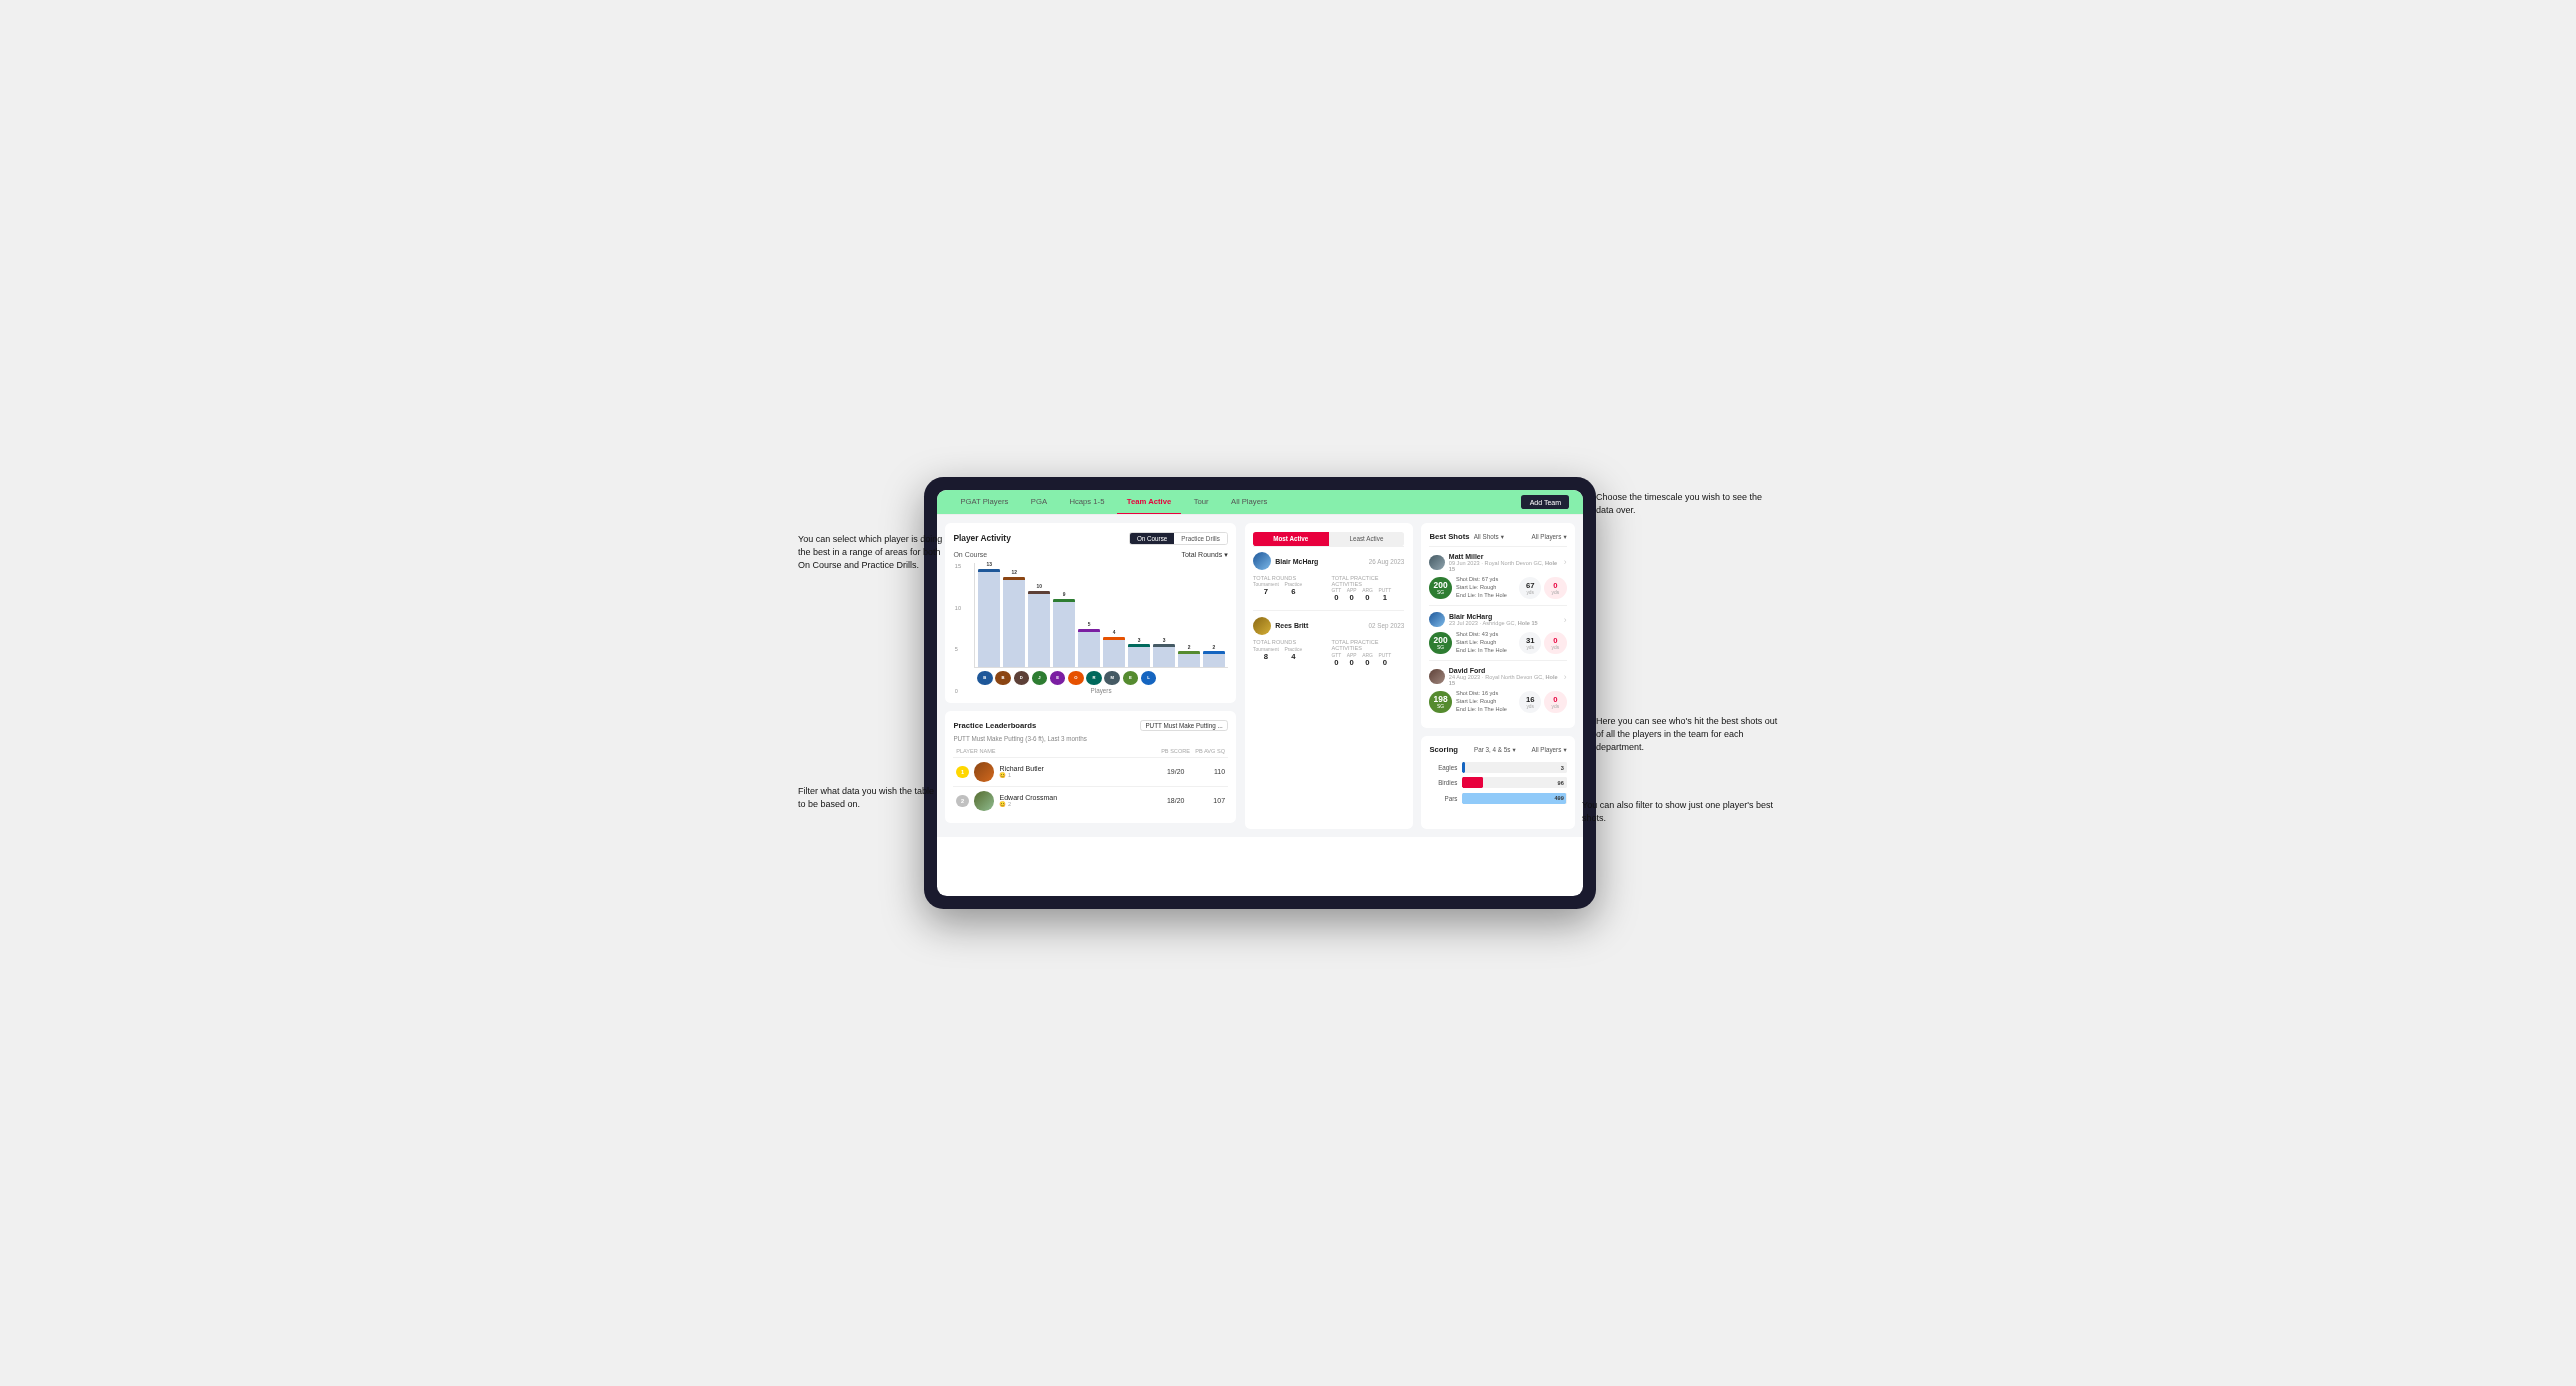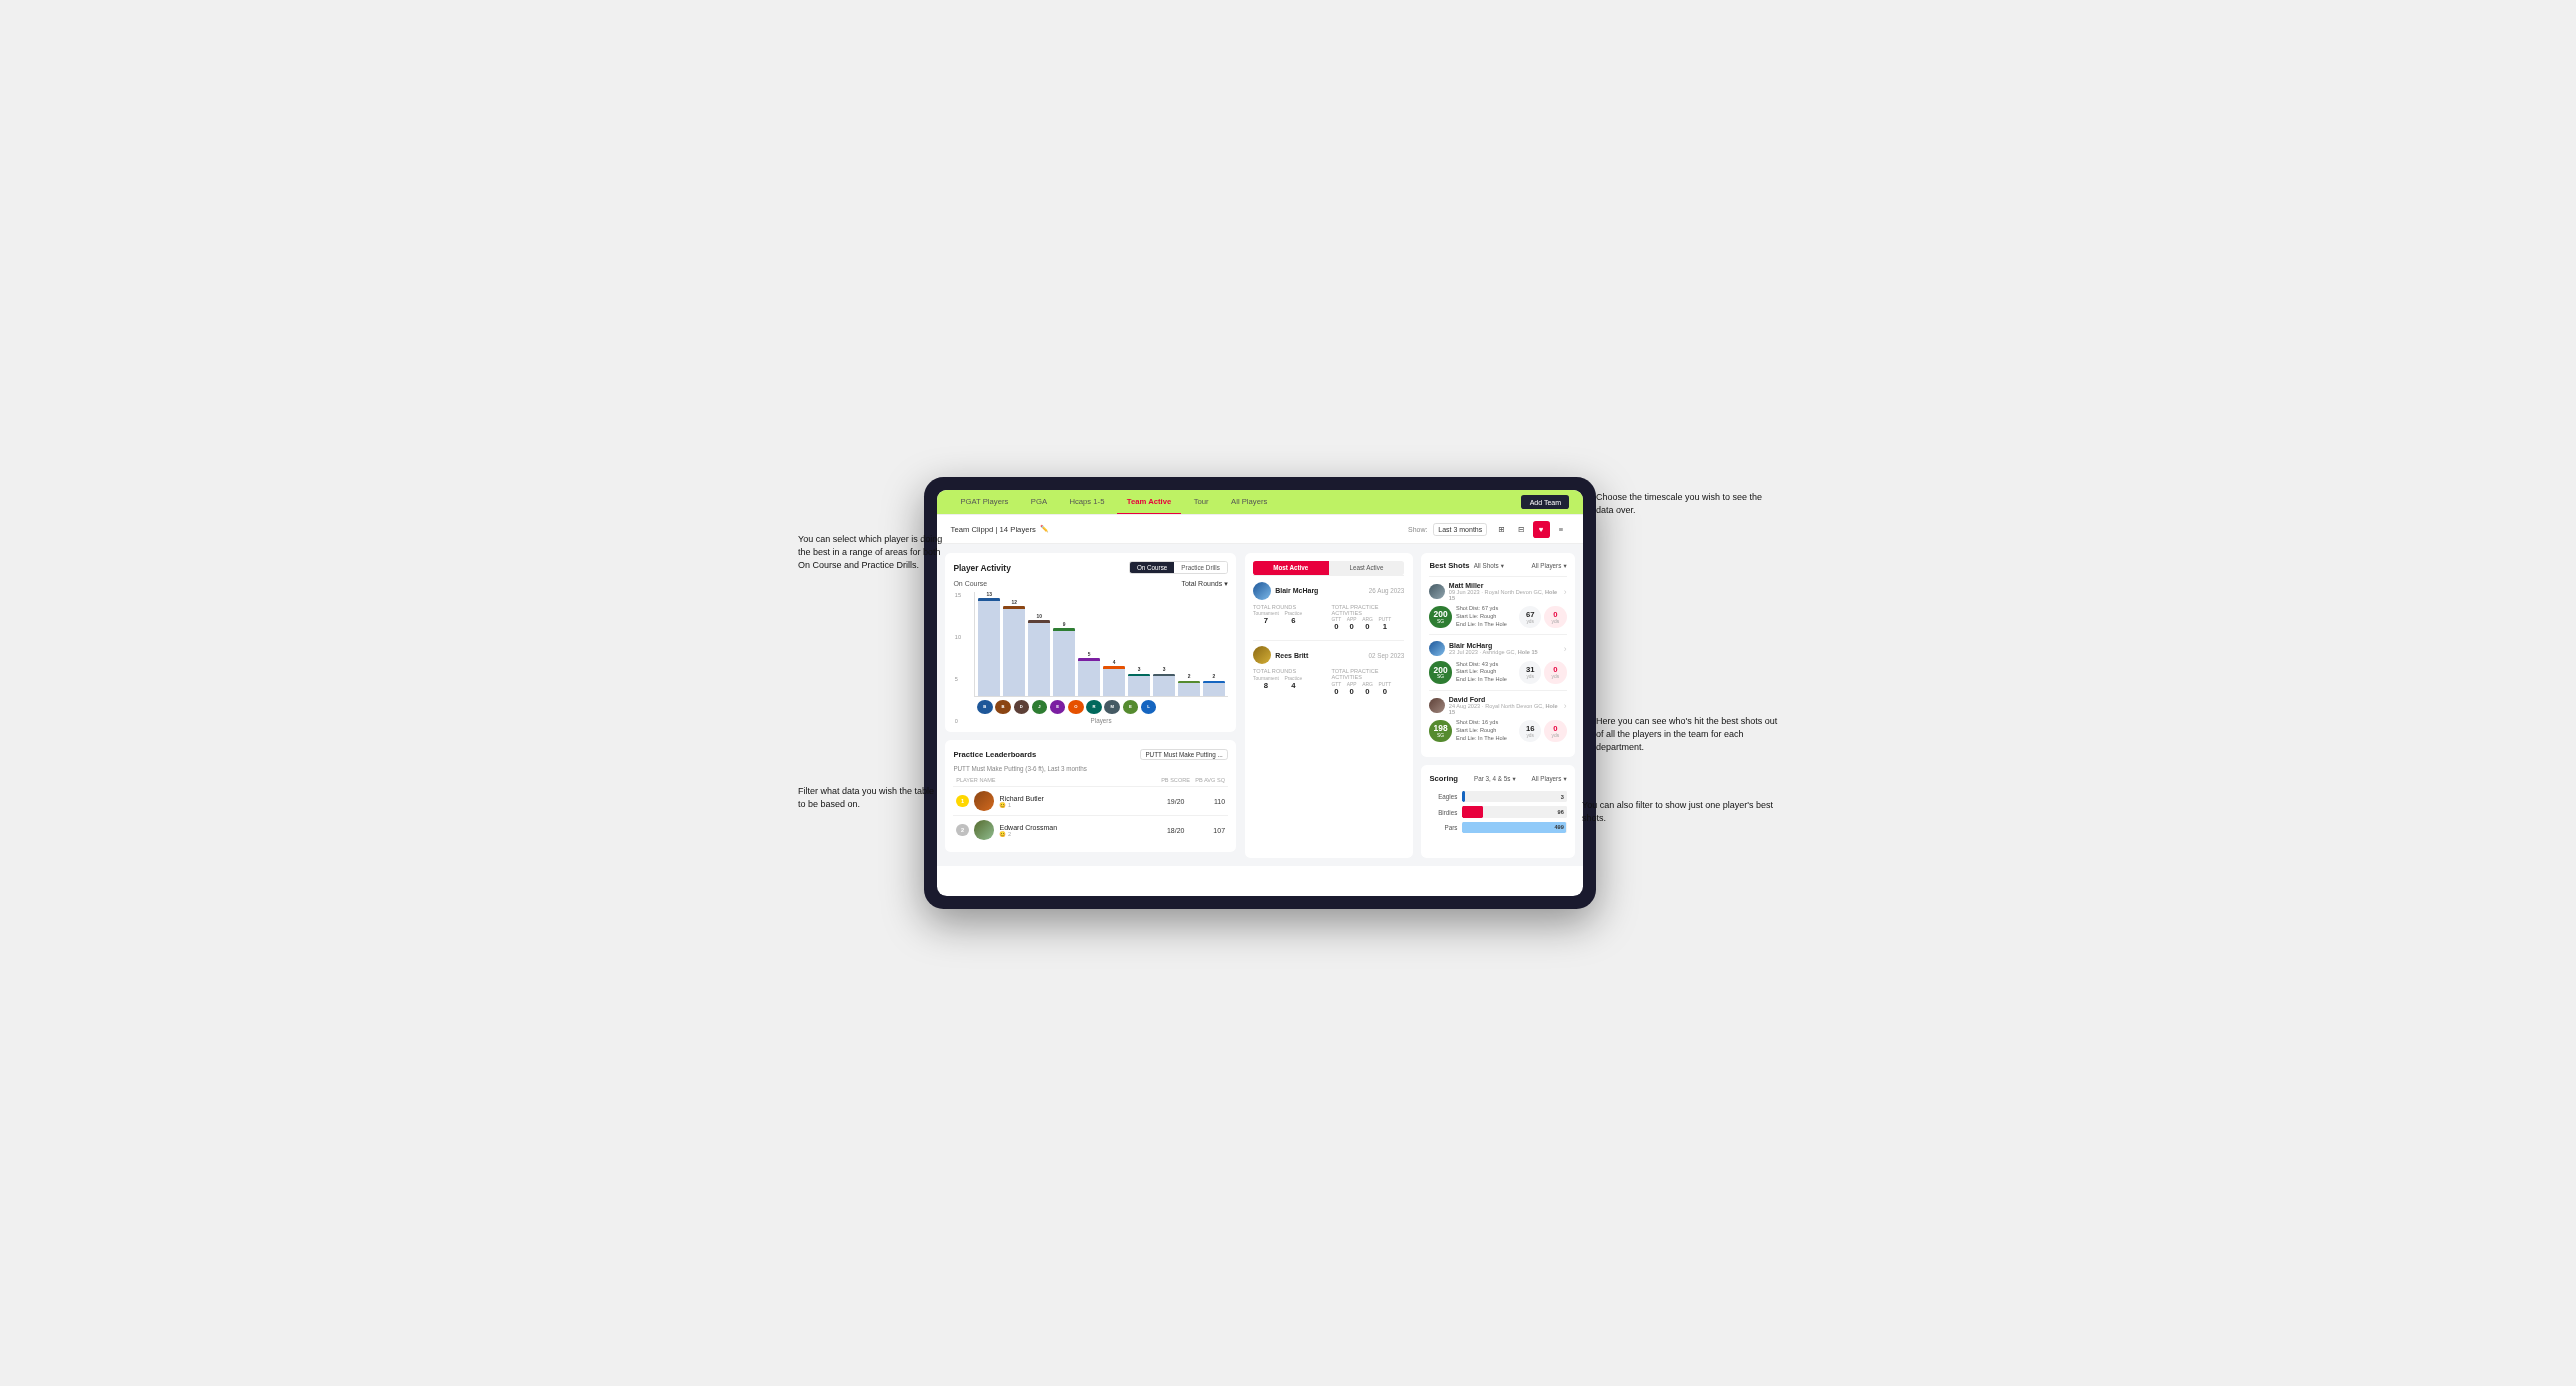--- a/index.html
+++ b/index.html
@@ -93,21 +93,21 @@
       border-radius: 50%;
       display: flex;
       align-items: center;
       justify-content: center;
       color: #fff;
       font-size: 7px;
     }
 
     
     .sub-nav {
-      background: #bef264;
+      background: #86efac;
       border-bottom: 0.7px solid #eee;
       display: flex;
       align-items: center;
       padding: 0 14px;
       gap: 2.8px;
     }
     .sub-nav-tab {
       padding: 7px 9.8px;
       font-size: 7.7px;
       color: #555;
@@ -544,36 +544,20 @@
         <span class="sub-nav-tab">PGA</span>
         <span class="sub-nav-tab">Hcaps 1-5</span>
         <span class="sub-nav-tab active">Team Active</span>
         <span class="sub-nav-tab">Tour</span>
         <span class="sub-nav-tab">All Players</span>
         <div class="sub-nav-right">
           <div class="add-team-btn">Add Team</div>
         </div>
       </div>
 
-      <div class="team-header">
-        <div class="team-name">
-          <span>Team Clippd | 14 Players</span>
-          <span class="edit-icon">✏️</span>
-        </div>
-        <div class="team-controls">
-          <span class="show-label">Show:</span>
-          <div class="time-select">Last 3 months</div>
-          <div class="view-icons">
-            <div class="view-icon-btn">⊞</div>
-            <div class="view-icon-btn">⊟</div>
-            <div class="view-icon-btn active">♥</div>
-            <div class="view-icon-btn">≡</div>
-          </div>
-        </div>
-      </div>
 
       <div class="main-content">
 
         <div class="left-panel">
 
           <div class="card">
             <div class="card-header">
               <span class="card-title">Player Activity</span>
               <div class="toggle-group">
                 <div class="toggle-btn active">On Course</div>

